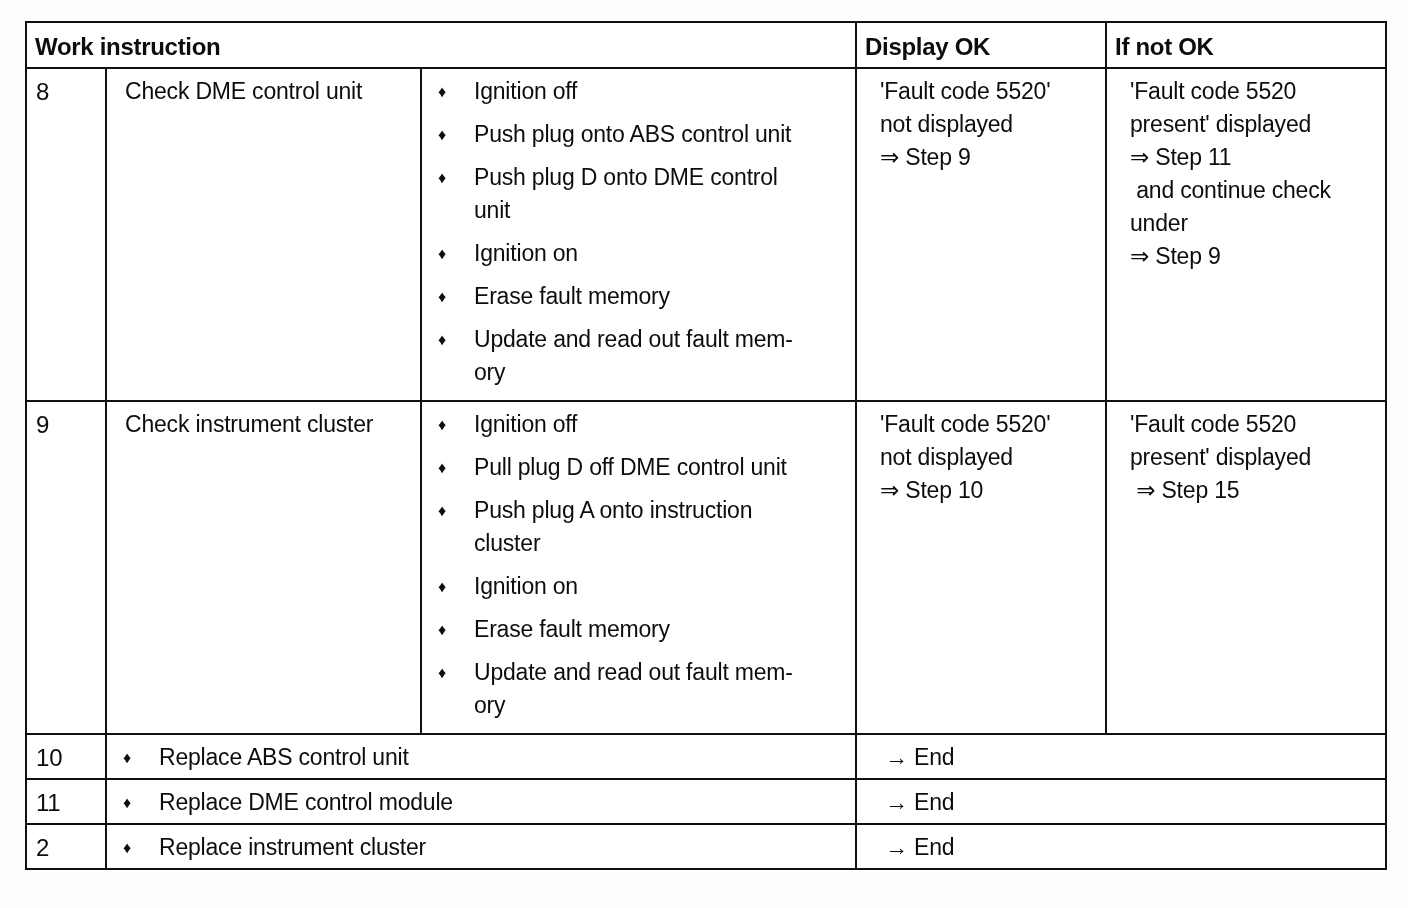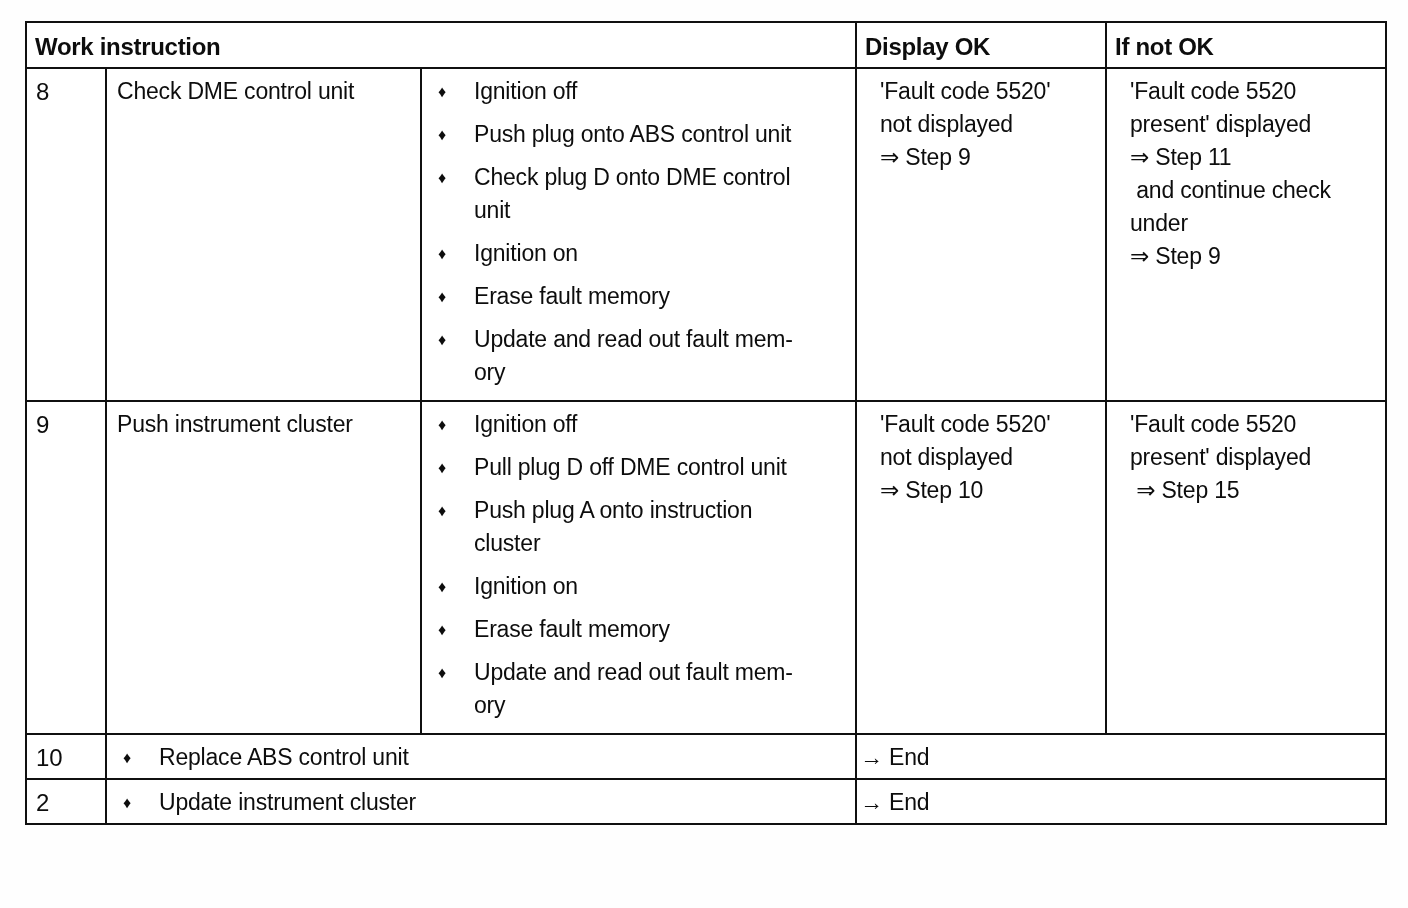--- a/index.html
+++ b/index.html
@@ -38,21 +38,21 @@
     height: 46px;
     padding: 6px 6px 4px 8px;
     vertical-align: middle;
     letter-spacing: -0.3px;
   }
   td.num {
     font-size: 24px;
     padding: 6px 4px 4px 9px;
   }
   td.title {
-    padding: 6px 6px 4px 10px;
+    padding: 6px 6px 4px 18px;
   }
   td.bullets { padding: 0; }
   ul.actions {
     list-style: none;
     padding: 6px 4px 4px 16px;
   }
   ul.actions li {
     display: flex;
     align-items: flex-start;
     margin-bottom: 10px;
@@ -64,21 +64,21 @@
     line-height: 33px;
     color: #0d0d0d;
   }
   .atxt { white-space: pre-line; }
   td.result {
     padding: 6px 6px 4px 23px;
   }
   .ml { white-space: pre-line; display: block; }
   tr.step-row td { height: 333px; }
   tr.final-row td { height: 34px; }
-  td.end-cell { padding: 6px 6px 4px 3px; }
+  td.end-cell { padding: 6px 6px 4px 28px; }
 </style>
 </head>
 <body>
 
 <div class="page">
   <table class="wi">
     <colgroup>
       <col style="width:80px">
       <col style="width:315px">
       <col style="width:435px">
@@ -101,21 +101,21 @@
           <li>
                 <span class="blt">♦</span>
                 <span class="atxt">Ignition off</span>
               </li>
           <li>
                 <span class="blt">♦</span>
                 <span class="atxt">Push plug onto ABS control unit</span>
               </li>
           <li>
                 <span class="blt">♦</span>
-                <span class="atxt">Check plug D onto DME control
+                <span class="atxt">Push plug D onto DME control
 unit</span>
               </li>
           <li>
                 <span class="blt">♦</span>
                 <span class="atxt">Ignition on</span>
               </li>
           <li>
                 <span class="blt">♦</span>
                 <span class="atxt">Erase fault memory</span>
               </li>
@@ -136,21 +136,21 @@
 present' displayed
 ⇒ Step 11
 &nbsp;and continue check
 under
 ⇒ Step 9</span>
           </td>
     </tr>
 
     <tr class="step-row">
       <td class="num">9</td>
-      <td class="title">Push instrument cluster</td>
+      <td class="title">Check instrument cluster</td>
       <td class="bullets">
         <ul class="actions">
           <li>
                 <span class="blt">♦</span>
                 <span class="atxt">Ignition off</span>
               </li>
           <li>
                 <span class="blt">♦</span>
                 <span class="atxt">Pull plug D off DME control unit</span>
               </li>
@@ -192,28 +192,40 @@
         <ul class="actions">
           <li>
                 <span class="blt">♦</span>
                 <span class="atxt">Replace ABS control unit</span>
               </li>
         </ul>
       </td>
       <td class="end-cell" colspan="2"><span>→ End</span></td>
     </tr>
 
+    <tr class="final-row">
+      <td class="num">11</td>
+      <td class="bullets" colspan="2">
+        <ul class="actions">
+          <li>
+                <span class="blt">♦</span>
+                <span class="atxt">Replace DME control module</span>
+              </li>
+        </ul>
+      </td>
+      <td class="end-cell" colspan="2"><span>→ End</span></td>
+    </tr>
 
     <tr class="final-row">
       <td class="num">2</td>
       <td class="bullets" colspan="2">
         <ul class="actions">
           <li>
                 <span class="blt">♦</span>
-                <span class="atxt">Update instrument cluster</span>
+                <span class="atxt">Replace instrument cluster</span>
               </li>
         </ul>
       </td>
       <td class="end-cell" colspan="2"><span>→ End</span></td>
     </tr>
 
   </tbody>
     </table>
 </div>
 

